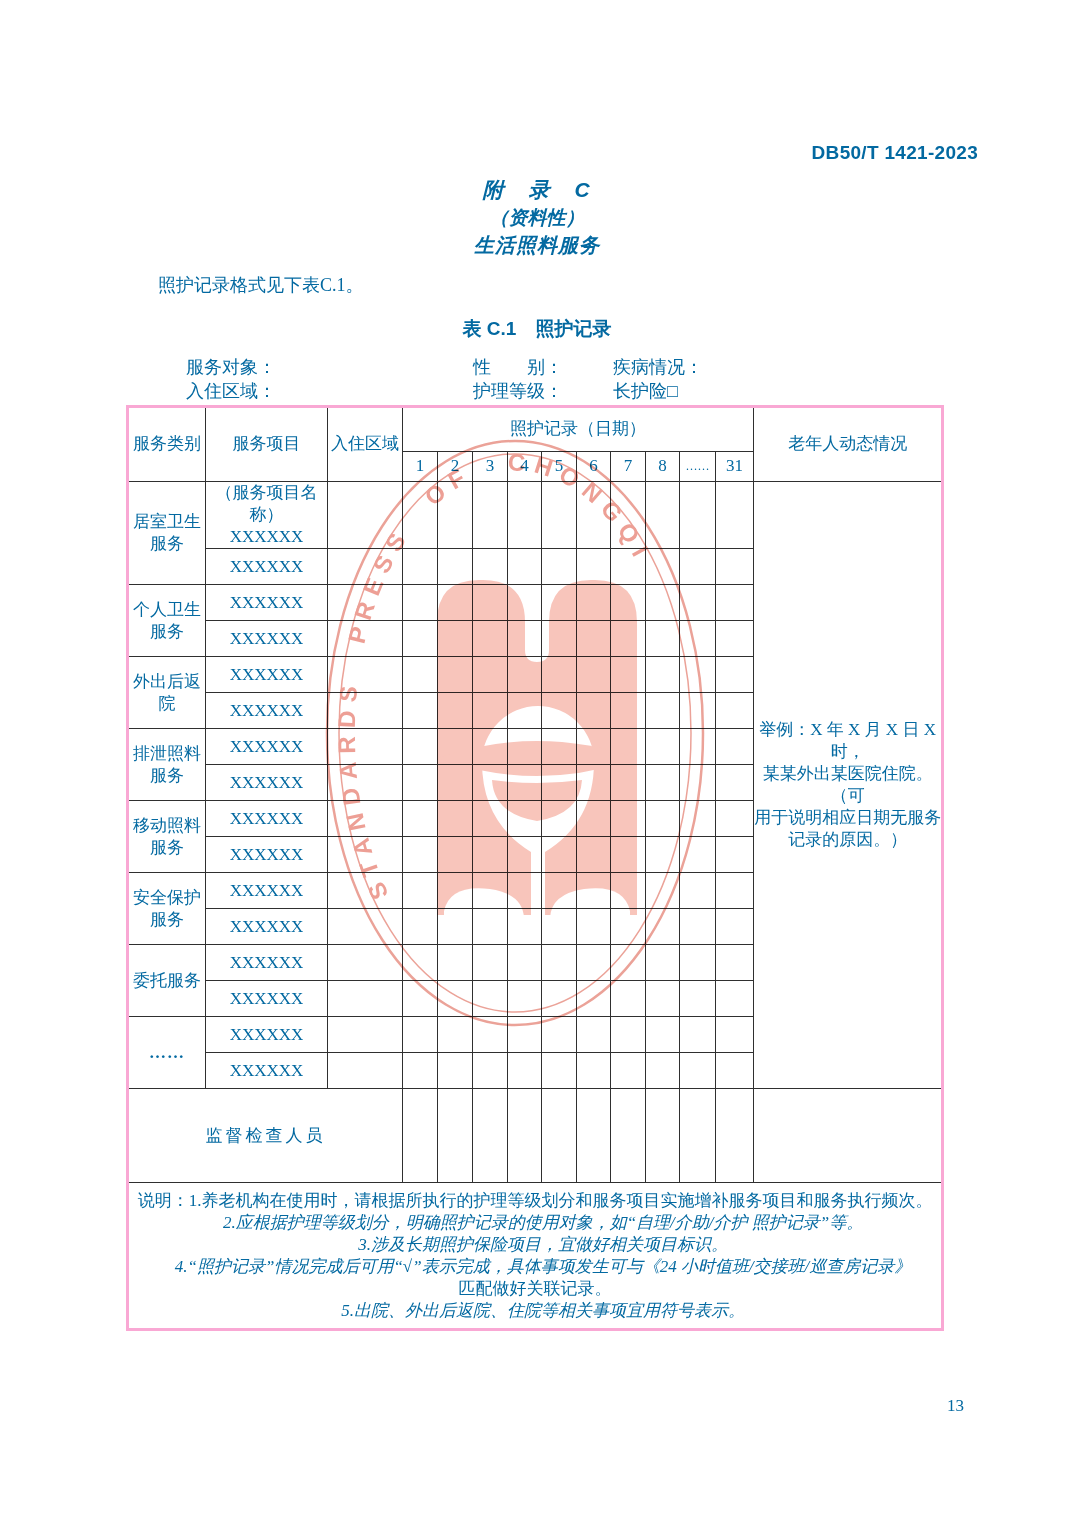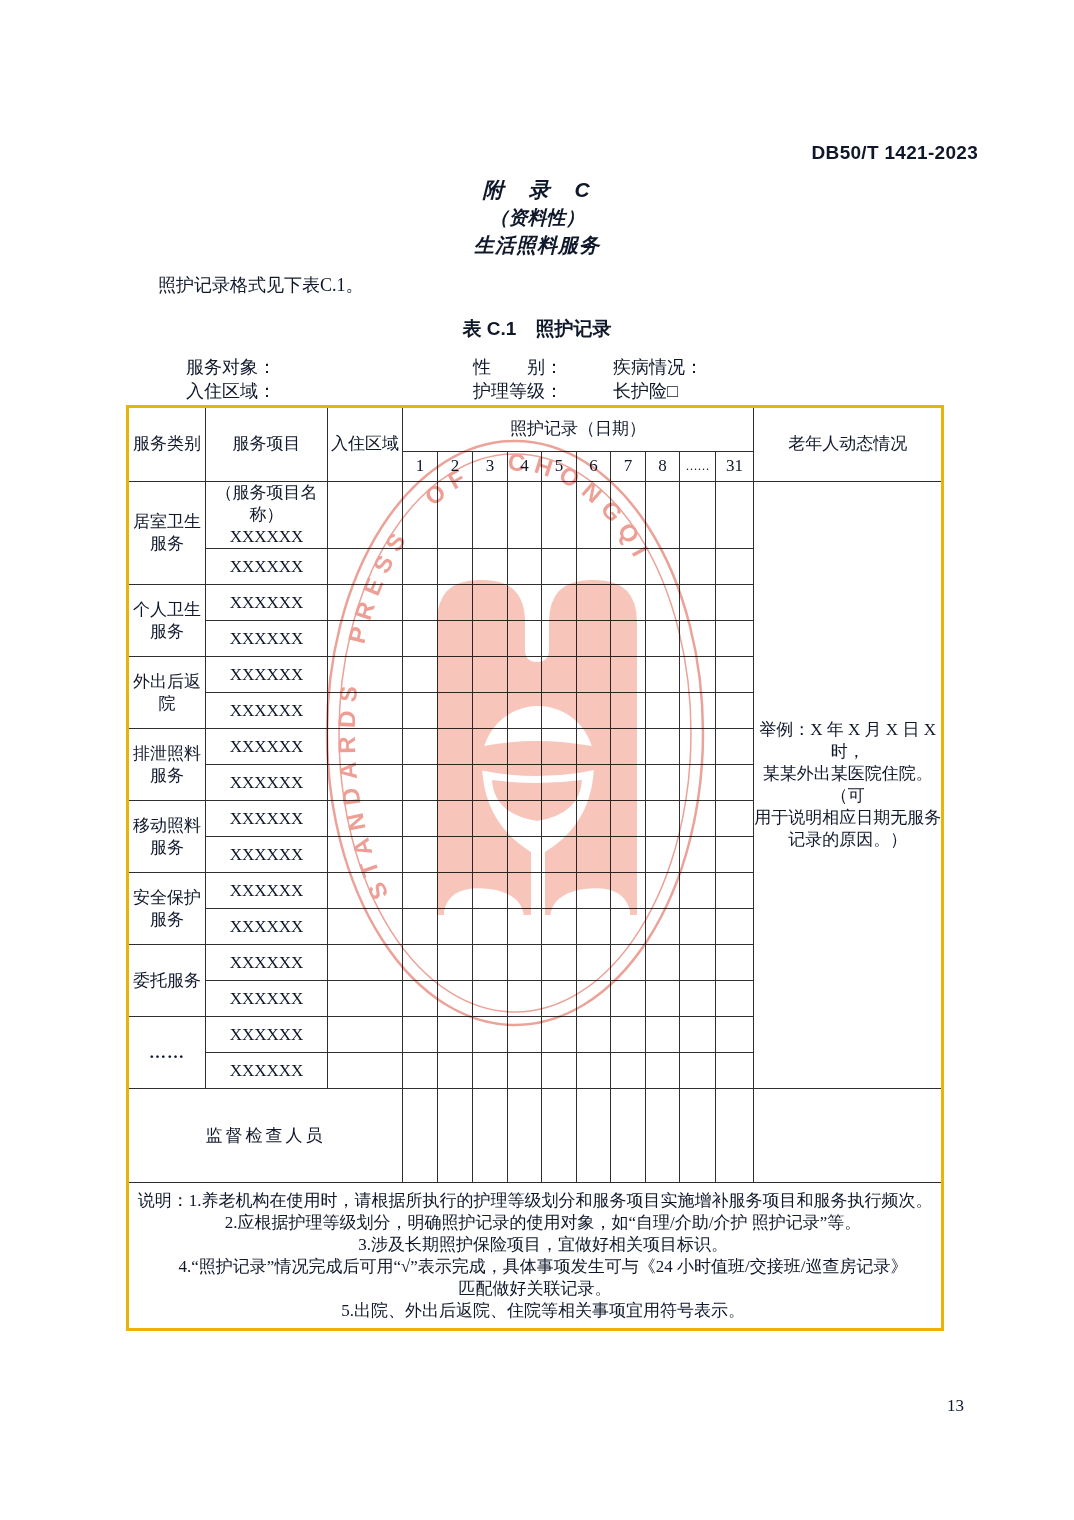--- a/index.html
+++ b/index.html
@@ -1,18 +1,18 @@
 <!DOCTYPE html>
 <html><head>
 <meta charset="utf-8">
 <style>
   html,body{margin:0;padding:0;background:#e8e8e8;}
   .page{
     position:relative; width:1074px; height:1520px; background:#ffffff;
-    font-family:"Liberation Serif","DejaVu Serif",serif; color:#0f172a;
+    font-family:"Liberation Serif","DejaVu Serif",serif; color:#0369a1;
     margin:0 auto; overflow:hidden;
   }
   .doc-number{
     position:absolute; top:142px; right:96px;
     font-family:"Liberation Sans","DejaVu Sans",sans-serif;
     font-weight:600; font-size:19px; letter-spacing:0.3px;
   }
   .title-line{position:absolute; left:0; width:100%; text-align:center;
     font-family:"Liberation Sans","DejaVu Sans",sans-serif; font-weight:bold;font-style:italic;}
   .t1{top:176px; font-size:21px; letter-spacing:2px;}
@@ -22,21 +22,21 @@
   .caption{position:absolute; left:0; width:100%; top:316px; text-align:center;
     font-family:"Liberation Sans","DejaVu Sans",sans-serif; font-weight:bold; font-size:19px;}
   .form-row{position:absolute; left:0; width:100%; font-size:18px;}
   .fr1{top:355px;} .fr2{top:379px;}
   .ff{position:absolute; white-space:pre;margin-left:28px;}
   .ff.c1{left:158px;} .ff.c2{left:445px;} .ff.c3{left:585px;}
 
   .care-table{
     position:absolute; left:126px; top:405px; width:814px;
     border-collapse:collapse; table-layout:fixed;
-    border:3px solid #eab308;
+    border:3px solid #f9a8d4;
   }
   .care-table td{
     border:1px solid #2f2f2f; padding:0; text-align:center; vertical-align:middle;
     font-size:17px; line-height:1.3; overflow:hidden;
   }
   tr.h1{height:45px;} tr.h2{height:30px;}
   tr.row-tall{height:67px;} tr.row-std{height:36px;}
   tr.row-sup{height:94px;} tr.row-notes{height:147px;}
   .pre{white-space:pre-line;}
   .proj{font-size:16px;}
@@ -47,21 +47,21 @@
   .example{
     text-align:left; vertical-align:top; padding:4px 5px;
     font-size:16px; line-height:1.42;
   }
   .sup-label{letter-spacing:3px; font-size:17px;}
   .notes-cell{
     text-align:left; vertical-align:top; padding:7px 8px 6px 5px;
     font-size:16px; line-height:1.33;
   }
   .note-line{white-space:pre-wrap;}
-  .note-line.indent{padding-left:16px;}
+  .note-line.indent{padding-left:16px;font-style:italic;}
 
   .stamp{
     position:absolute; left:300px; top:420px; width:450px; height:630px;
     mix-blend-mode:multiply; opacity:0.95; pointer-events:none;
   }
   .page-number{position:absolute; left:920px; top:1396px; width:44px;
     text-align:right; font-size:17px;}
 </style>
 </head>
 <body>

